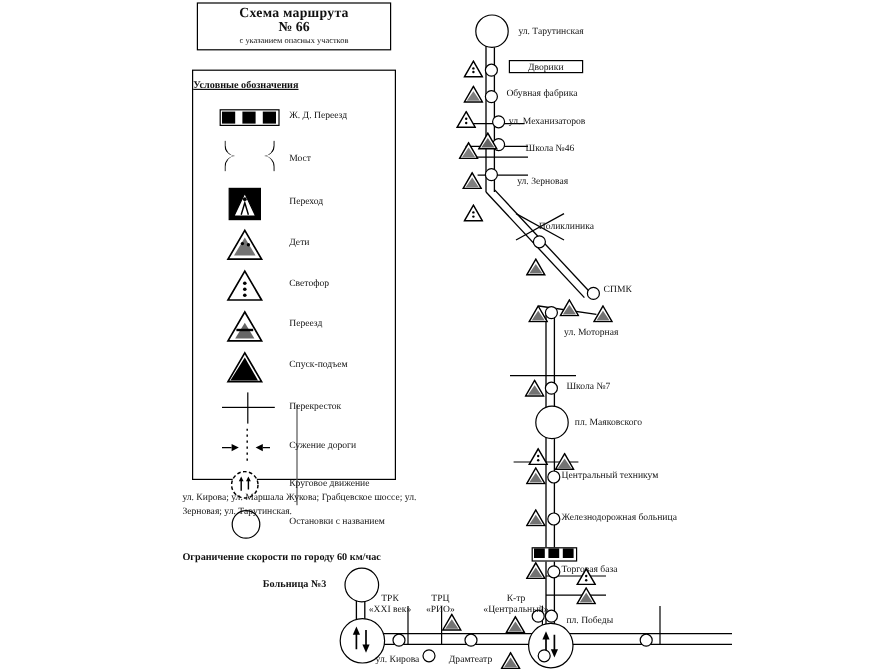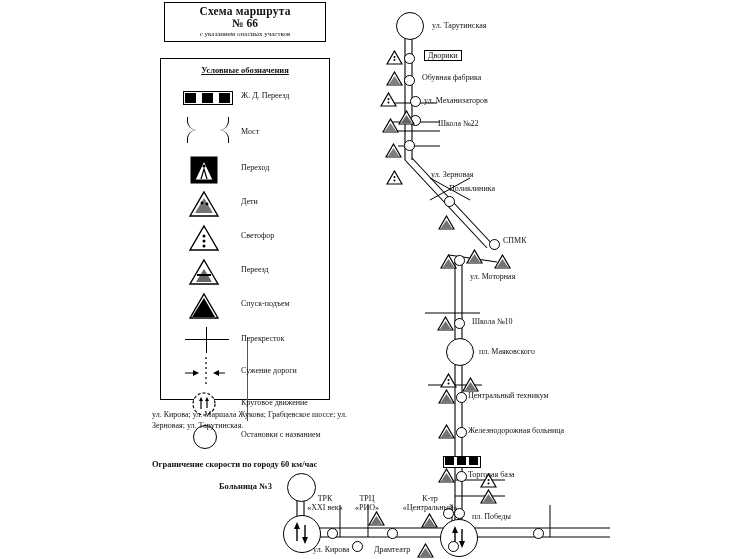--- a/index.html
+++ b/index.html
@@ -23,21 +23,21 @@
   #title-block .t1{font-size:11.5px;font-weight:bold;letter-spacing:.2px;margin-top:3px;line-height:11px;}
   #title-block .t2{font-size:11.5px;font-weight:bold;line-height:12px;}
   #title-block .t3{font-size:7px;line-height:9px;margin-top:1px;}
 
   
   #legend-box{
     position:absolute;left:160px;top:58px;width:168px;height:340px;
     border:1.5px solid #000;background:#fff;
   }
   #legend-title{
-    position:absolute;left:0;top:6px;width:168px;text-align:center;
+    position:absolute;left:0;top:6px;width:168px;text-align:left;
     font-size:8.5px;font-weight:bold;text-decoration:underline;
   }
   .lg-row{position:absolute;left:0;width:168px;height:30px;}
   .lg-ico{position:absolute;left:18px;top:0;width:56px;height:30px;}
   .lg-lbl{position:absolute;left:80px;top:8px;font-size:8px;white-space:nowrap;}
   .lg-divider{position:absolute;left:86px;width:1px;background:#555;}
 
   
   .rail-ico{position:absolute;left:4px;top:8px;width:48px;height:12px;border:1px solid #000;background:#fff;}
   .rail-ico i{position:absolute;top:1px;height:10px;background:#000;display:block;}
@@ -55,21 +55,21 @@
   
   #streets-block{position:absolute;left:152px;top:410px;width:210px;}
   #streets-title{font-size:8px;font-weight:bold;line-height:11px;}
   #streets-list{font-size:8px;line-height:10.5px;margin-top:0px;}
   #speed-limit{position:absolute;left:152px;top:459px;font-size:8.5px;font-weight:bold;}
   #hosp-label{position:absolute;left:219px;top:481px;font-size:8.5px;font-weight:bold;}
 
   
   #route-svg{position:absolute;left:0;top:0;width:746px;height:559px;}
   .lbl{position:absolute;font-size:8px;white-space:nowrap;color:#111;}
-  .lbl-box{position:absolute;font-size:8px;white-space:nowrap;border:1px solid #000;padding:0px 3px;background:#fff;}
+  .lbl-box{position:absolute;font-size:8px;white-space:nowrap;border:1px solid #000;padding:0px 15px;background:#fff;}
   .ctr-lbl{position:absolute;font-size:8px;text-align:center;white-space:nowrap;}
 
   
   .wtri{position:absolute;width:17px;height:15px;}
   .wtri svg{display:block;}
   .stop-dot{position:absolute;width:9px;height:9px;border:1.2px solid #000;border-radius:50%;background:#fff;}
   .stop-big{position:absolute;border:1.4px solid #000;border-radius:50%;background:#fff;}
   .railblk{position:absolute;height:10px;border:1px solid #000;background:#fff;}
   .railblk i{position:absolute;top:0;height:8px;background:#000;}
   .rnd{position:absolute;border:1.6px solid #000;border-radius:50%;background:#fff;}
@@ -284,36 +284,36 @@
   <div class="lbl" style="left:424px;top:96px;">ул. Механизаторов</div>
   <div class="wtri" style="left:380px;top:92px;">
     <svg width="17" height="15" viewBox="0 0 17 15">
         <polygon points="8.5,1 16,14 1,14" fill="#fff" stroke="#000" stroke-width="1.2"></polygon>
         <circle cx="8.5" cy="7" r="1" fill="#000"></circle>
         <circle cx="8.5" cy="10.5" r="1" fill="#000"></circle>
       </svg>
   </div>
 
   <div class="stop-dot" style="left:410px;top:115px;"></div>
-  <div class="lbl" style="left:438px;top:119px;">Школа №22</div>
+  <div class="lbl" style="left:438px;top:119px;">Школа №46</div>
   <div class="wtri" style="left:382px;top:118px;">
     <svg width="17" height="15" viewBox="0 0 17 15">
         <polygon points="8.5,1 16,14 1,14" fill="#fff" stroke="#000" stroke-width="1.2"></polygon>
         <polygon points="8.5,5 14,13 3,13" fill="#000" opacity=".5"></polygon>
       </svg>
   </div>
   <div class="wtri" style="left:398px;top:110px;">
     <svg width="17" height="15" viewBox="0 0 17 15">
         <polygon points="8.5,1 16,14 1,14" fill="#fff" stroke="#000" stroke-width="1.2"></polygon>
         <polygon points="8.5,5 14,13 3,13" fill="#000" opacity=".6"></polygon>
       </svg>
   </div>
 
   <div class="stop-dot" style="left:404px;top:140px;"></div>
-  <div class="lbl" style="left:431px;top:146px;margin-top:24px;">ул. Зерновая</div>
+  <div class="lbl" style="left:431px;top:146px;">ул. Зерновая</div>
   <div class="wtri" style="left:385px;top:143px;">
     <svg width="17" height="15" viewBox="0 0 17 15">
         <polygon points="8.5,1 16,14 1,14" fill="#fff" stroke="#000" stroke-width="1.2"></polygon>
         <polygon points="8.5,5 14,13 3,13" fill="#000" opacity=".5"></polygon>
       </svg>
   </div>
   <div class="wtri" style="left:386px;top:170px;">
     <svg width="17" height="15" viewBox="0 0 17 15">
         <polygon points="8.5,1 16,14 1,14" fill="#fff" stroke="#000" stroke-width="1.2"></polygon>
         <circle cx="8.5" cy="7" r="1" fill="#000"></circle>
@@ -348,21 +348,21 @@
       </svg>
   </div>
   <div class="wtri" style="left:494px;top:254px;">
     <svg width="17" height="15" viewBox="0 0 17 15">
         <polygon points="8.5,1 16,14 1,14" fill="#fff" stroke="#000" stroke-width="1.2"></polygon>
         <polygon points="8.5,5 14,13 3,13" fill="#000" opacity=".55"></polygon>
       </svg>
   </div>
 
   <div class="stop-dot" style="left:454px;top:318px;"></div>
-  <div class="lbl" style="left:472px;top:317px;">Школа №10</div>
+  <div class="lbl" style="left:472px;top:317px;">Школа №7</div>
   <div class="wtri" style="left:437px;top:316px;">
     <svg width="17" height="15" viewBox="0 0 17 15">
         <polygon points="8.5,1 16,14 1,14" fill="#fff" stroke="#000" stroke-width="1.2"></polygon>
         <polygon points="8.5,5 14,13 3,13" fill="#000" opacity=".55"></polygon>
       </svg>
   </div>
 
   <div class="stop-big" style="left:446px;top:338px;width:26px;height:26px;"></div>
   <div class="lbl" style="left:479px;top:347px;">пл. Маяковского</div>
 

